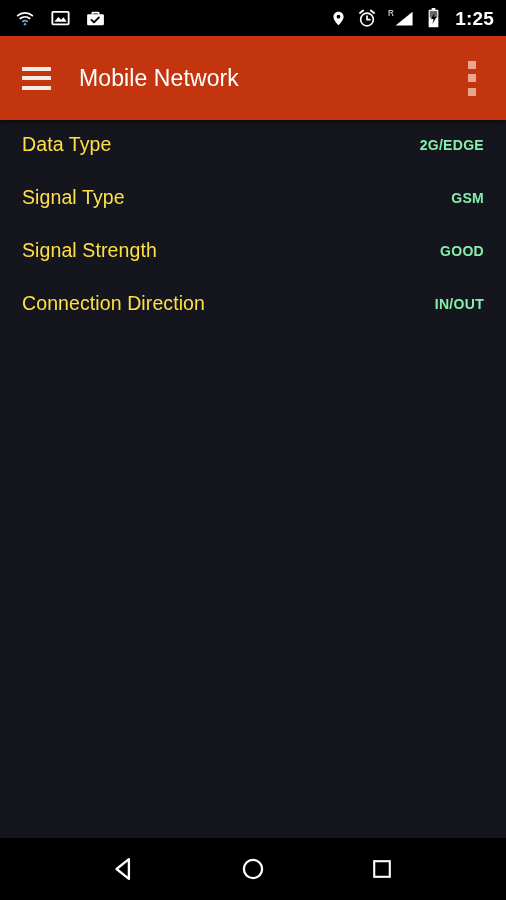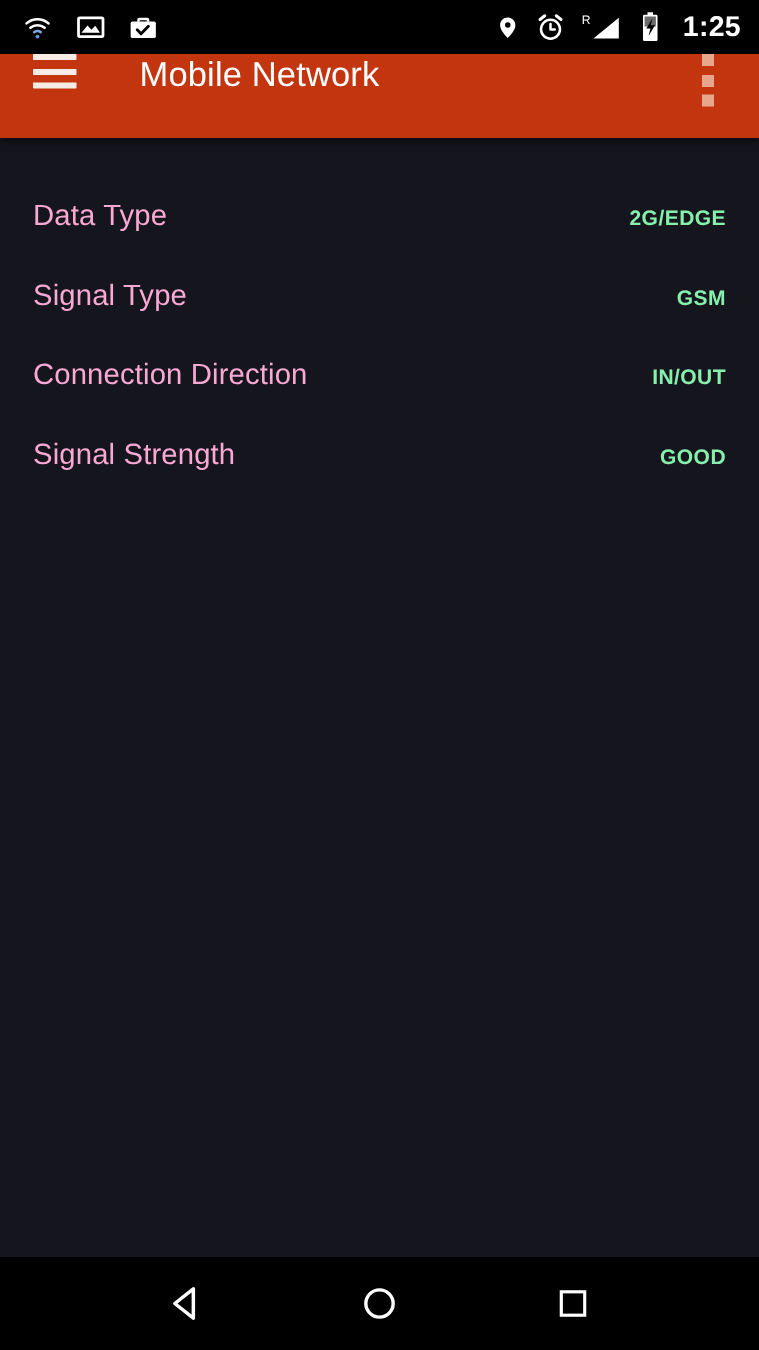--- a/index.html
+++ b/index.html
@@ -43,27 +43,27 @@
     margin-left:4px;
     padding-right:4px;
     line-height:1;
   }
 
   
   #app-bar {
     position: absolute;
     top: 36px; left: 0;
     width: 506px;
-    height: 56px;
+    height: 84px;
     background: #c2350f;
     display: flex;
+    align-items: center;
     padding: 0 18px 0 22px;
     box-shadow: 0 2px 5px rgba(0,0,0,.55);
     z-index: 5;
-    gap: 14px;
   }
 
   #hamburger-icon {
     width: 29px;
     height: 23px;
     display: flex;
     flex-direction: column;
     justify-content: space-between;
     cursor: pointer;
     flex: none;
@@ -112,21 +112,21 @@
     padding-top: 18px;
   }
 
   .row {
     height: 53px;
     display: flex;
     align-items: center;
     padding: 0 22px;
   }
   .row-label {
-    color: #f9a8d4;
+    color: #fde047;
     font-size: 19.5px;
     font-weight: 400;
     letter-spacing: .1px;
     white-space: nowrap;
   }
   .row-value {
     margin-left: auto;
     color: #86efac;
     font-size: 14px;
     font-weight: 700;
@@ -235,27 +235,27 @@
       <div class="row-value">2G/EDGE</div>
     </div>
 
     <div class="row">
       <div class="row-label">Signal Type</div>
       <div class="row-value">GSM</div>
     </div>
 
 
     <div class="row">
+      <div class="row-label">Signal Strength</div>
+      <div class="row-value">GOOD</div>
+    </div>
+
+    <div class="row">
       <div class="row-label">Connection Direction</div>
       <div class="row-value">IN/OUT</div>
-    </div>
-
-    <div class="row">
-      <div class="row-label">Signal Strength</div>
-      <div class="row-value">GOOD</div>
     </div>
 
   </div>
 
   <div id="nav-bar">
 
     <div class="navbtn">
       <svg width="28" height="28" viewBox="0 0 24 24">
         <path d="M16.2 3.6 L5.6 12 L16.2 20.4 Z" fill="none" stroke="#ffffff" stroke-width="2" stroke-linejoin="round"></path>
       </svg>

